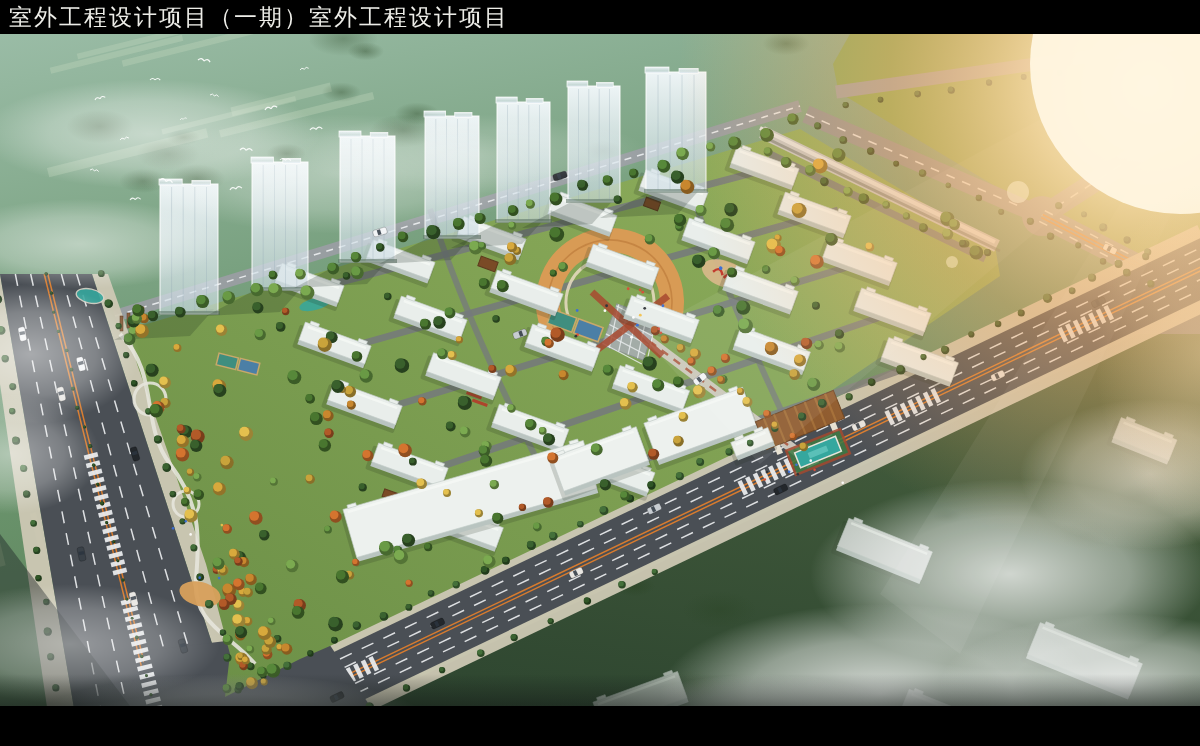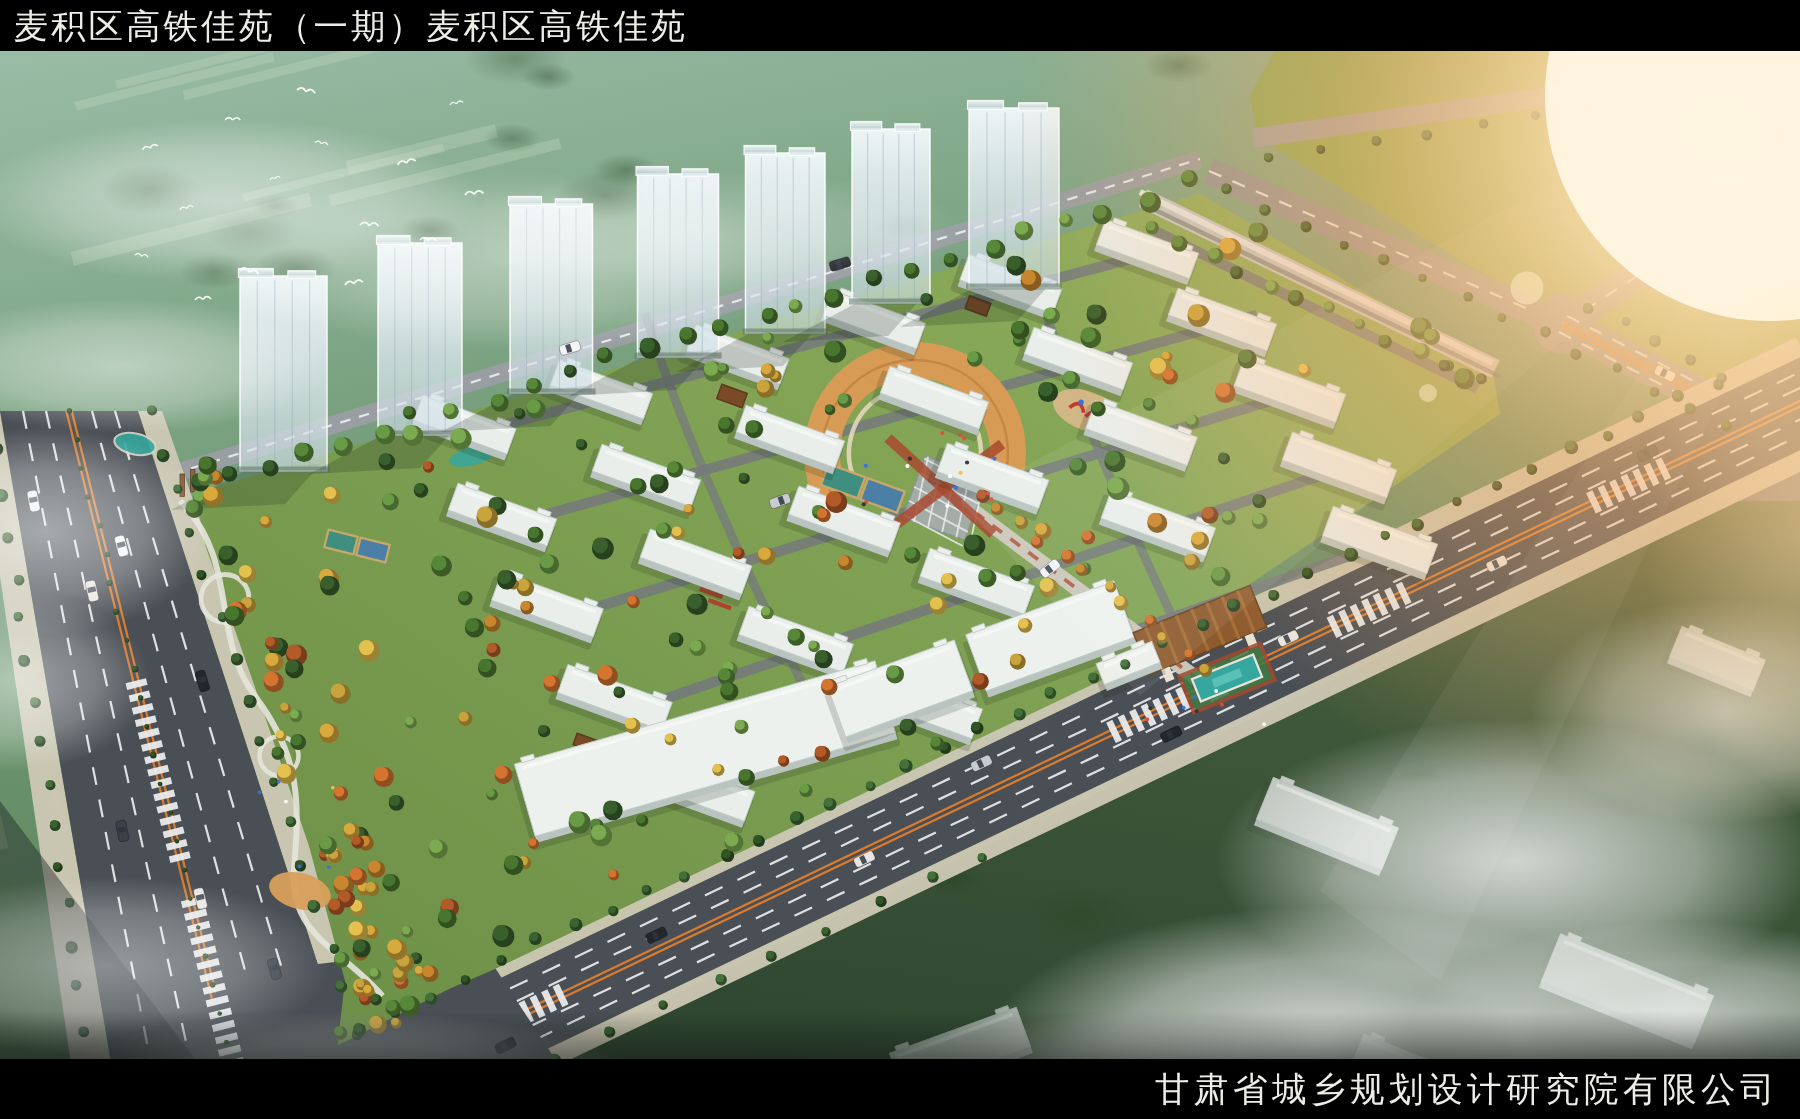--- a/index.html
+++ b/index.html
@@ -14,21 +14,21 @@
   .footer-bar span{color:#EDEDE8;font-size:23px;letter-spacing:3px;padding-right:14px;
                    white-space:nowrap;}
   .render{position:absolute;top:34px;left:0;width:1200px;height:672px;}
   svg{display:block;}
 </style>
 </head>
 <body>
 
 <div class="page">
   <div class="title-bar">
-    <span>麦积区高铁佳苑（一期）麦积区高铁佳苑</span>
+    <span>室外工程设计项目（一期）室外工程设计项目</span>
   </div>
 
   <div class="render">
     <svg id="scene" width="1200" height="672" viewBox="0 0 1200 672">
       <defs>
         <linearGradient id="hillGrad" x1="0" y1="0" x2="0.35" y2="1">
           <stop offset="0" stop-color="#9ABCA6"></stop>
             <stop offset="0.5" stop-color="#6E9873"></stop>
           <stop offset="1" stop-color="#597F52"></stop>
         </linearGradient>
@@ -1643,16 +1643,13 @@
           <path d="M0 0 Q4 -5 8 0 M8 0 Q12 -5 16 0" stroke="#FFFFFF" stroke-width="1.6" fill="none" opacity="0.9" transform="translate(130,166) scale(0.6666293695569039) rotate(-4.065832912456244)"></path>
           <path d="M0 0 Q4 -5 8 0 M8 0 Q12 -5 16 0" stroke="#FFFFFF" stroke-width="1.6" fill="none" opacity="0.9" transform="translate(90,136) scale(0.5540457727387548) rotate(10.072137366514653)"></path>
           <path d="M0 0 Q4 -5 8 0 M8 0 Q12 -5 16 0" stroke="#FFFFFF" stroke-width="1.6" fill="none" opacity="0.9" transform="translate(230,156) scale(0.7537604931741954) rotate(-9.05040250858292)"></path>
           <path d="M0 0 Q4 -5 8 0 M8 0 Q12 -5 16 0" stroke="#FFFFFF" stroke-width="1.6" fill="none" opacity="0.9" transform="translate(280,126) scale(0.6779525360092521) rotate(2.9570992081426084)"></path>
           <path d="M0 0 Q4 -5 8 0 M8 0 Q12 -5 16 0" stroke="#FFFFFF" stroke-width="1.6" fill="none" opacity="0.9" transform="translate(310,96) scale(0.7685529701411724) rotate(-5.471143189352006)"></path>
           <path d="M0 0 Q4 -5 8 0 M8 0 Q12 -5 16 0" stroke="#FFFFFF" stroke-width="1.6" fill="none" opacity="0.9" transform="translate(198,26) scale(0.7661971071735025) rotate(10.068387247156352)"></path>
         </g>
     </svg>
   </div>
 
-  <div class="footer-bar">
-    <span>甘肃省城乡规划设计研究院有限公司</span>
-  </div>
 </div>
 
 </body></html>

